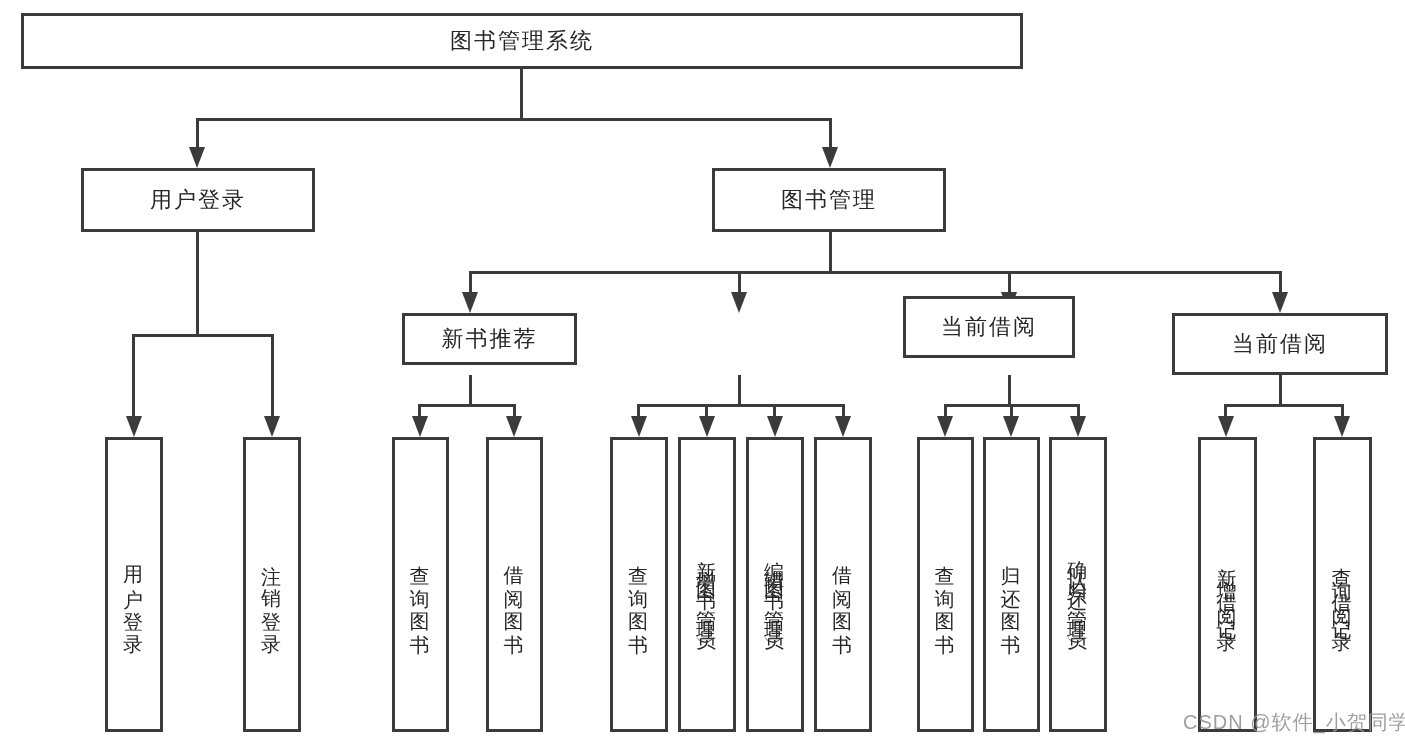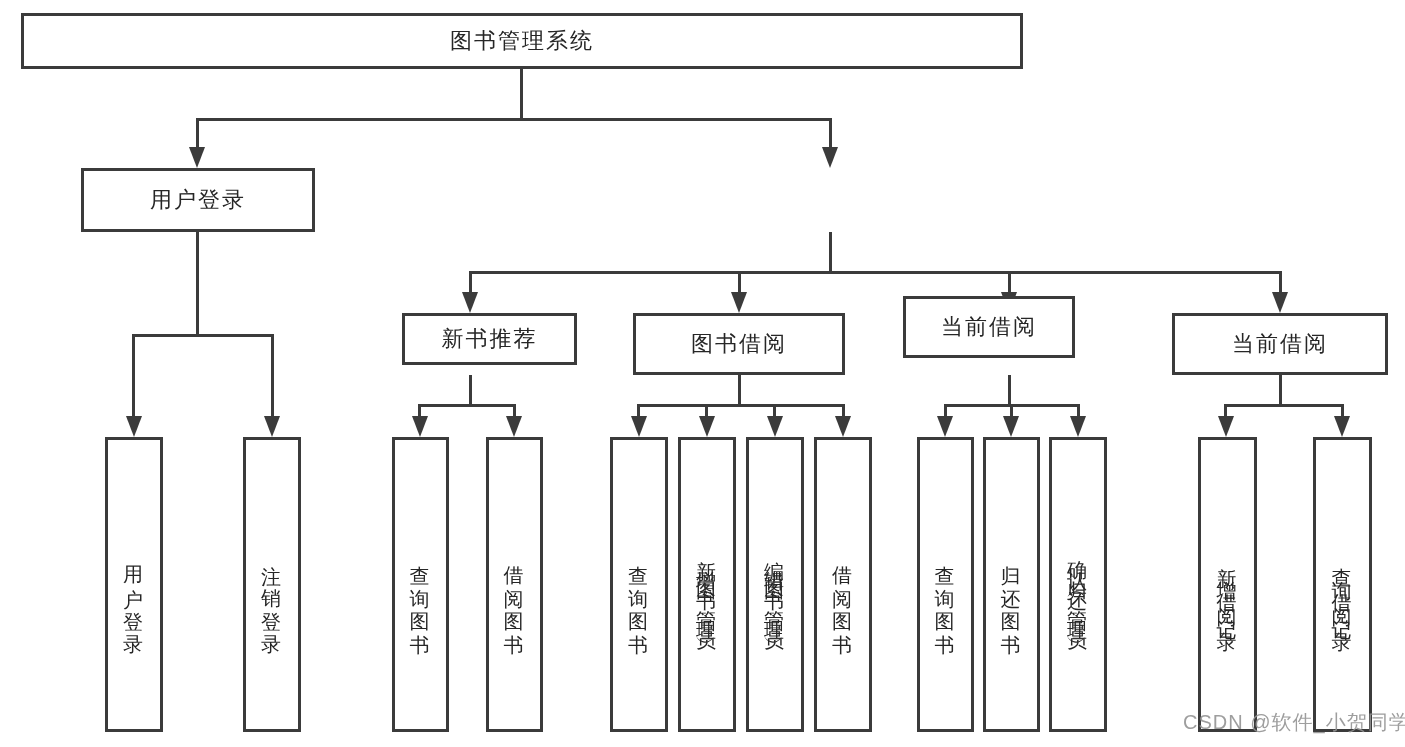--- a/index.html
+++ b/index.html
@@ -118,26 +118,26 @@
   <div class="line" style="left:1341px; top:404px; width:3px; height:16px;"></div>
   <div class="arrow" style="left:1334px; top:416px;"></div>
 
   <div class="box" style="left:21px; top:13px; width:1002px; height:56px;">
     <span class="hlabel">图书管理系统</span>
   </div>
 
   <div class="box" style="left:81px; top:168px; width:234px; height:64px;">
     <span class="hlabel">用户登录</span>
   </div>
+  <div class="box" style="left:712px; top:168px; width:234px; height:64px;">
+    <span class="hlabel">图书管理</span>
+  </div>
 
   <div class="box" style="left:402px; top:313px; width:175px; height:52px;">
     <span class="hlabel">新书推荐</span>
-  </div>
-  <div class="box" style="left:633px; top:313px; width:212px; height:62px;">
-    <span class="hlabel">图书借阅</span>
   </div>
   <div class="box" style="left:903px; top:296px; width:172px; height:62px;align-items:center;">
     <span class="hlabel">当前借阅</span>
   </div>
   <div class="box" style="left:1172px; top:313px; width:216px; height:62px;">
     <span class="hlabel">当前借阅</span>
   </div>
 
   <div class="box" style="left:105px; top:437px; width:58px; height:295px;">
     <span class="vt vt4">用户登录</span>

